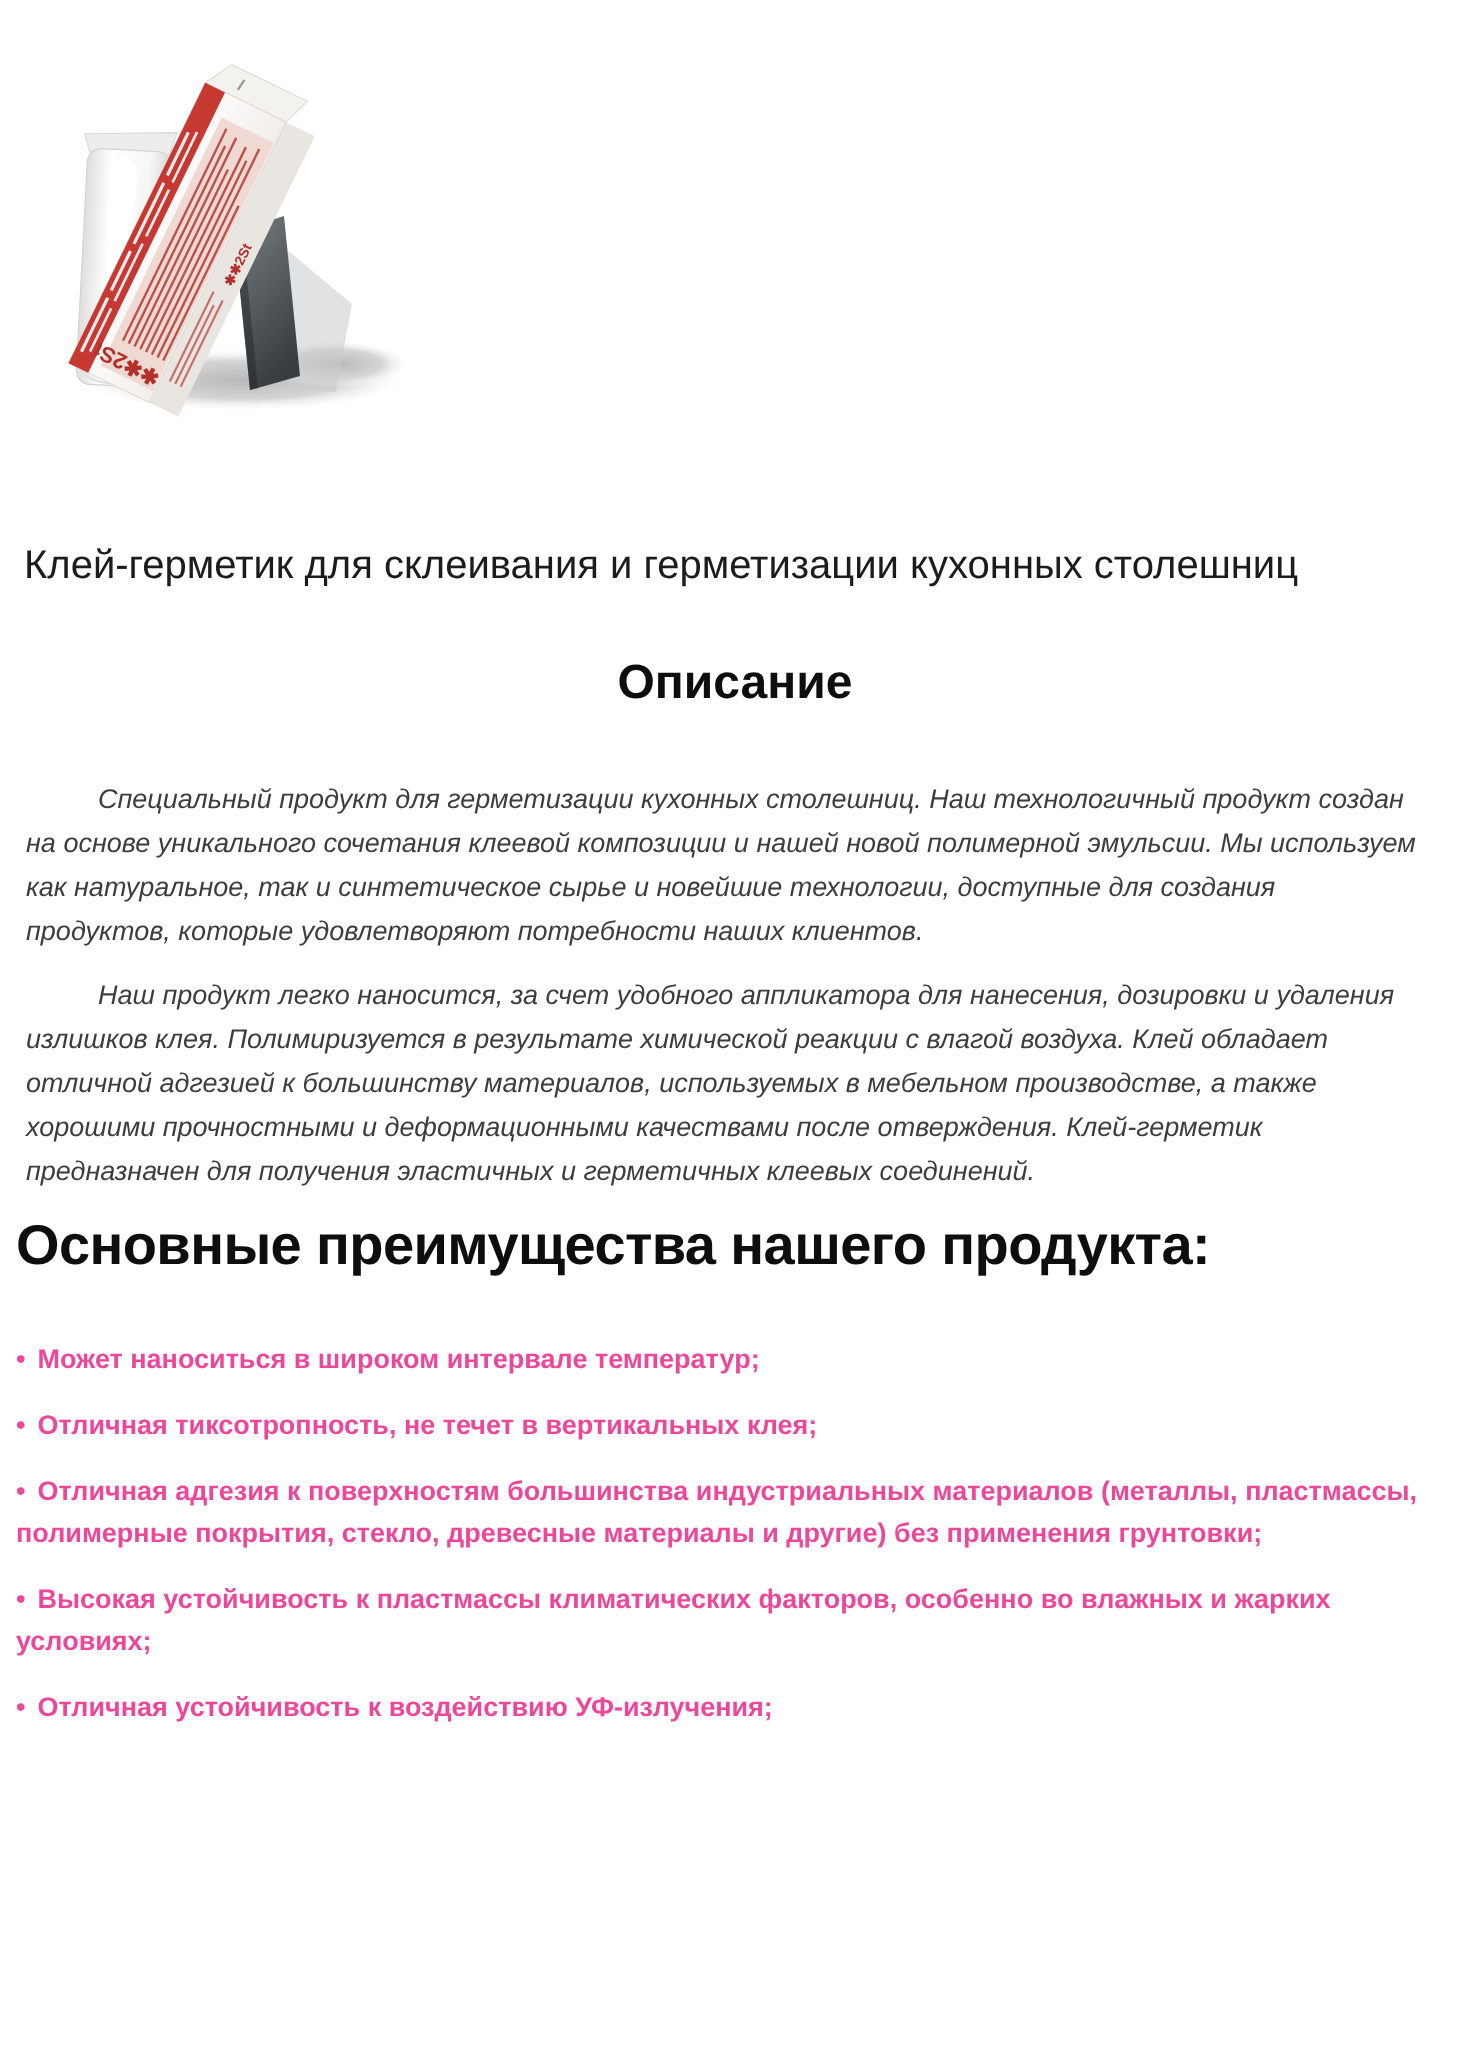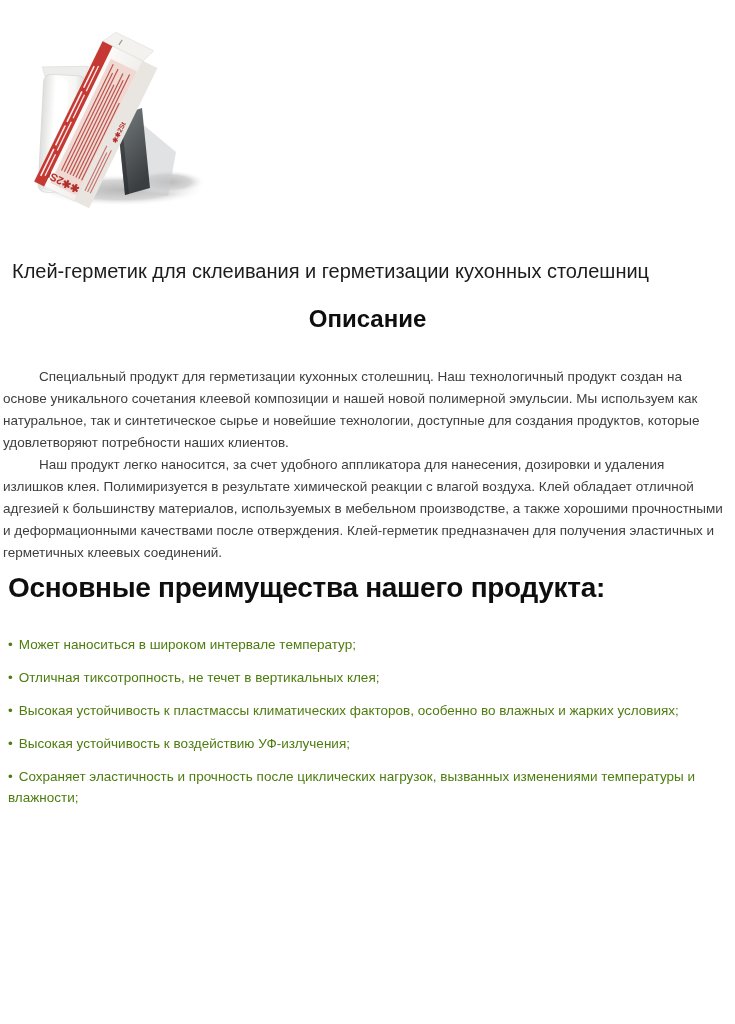--- a/index.html
+++ b/index.html
@@ -13,57 +13,58 @@
     overflow:hidden;
     box-sizing:border-box;
     padding-top:24px;
   }
   .figure {
     margin-left:18px;
     width:190px; height:190px;
     display:block;
   }
   .title {
-    margin:44px 12px 0 12px;
+    margin:56px 12px 0 12px;
     font-size:20px;
     font-weight:400;
     color:#1c1c1c;
     line-height:26px;
   }
   .desc-heading {
-    margin:20px 0 0 0;
+    margin:31px 0 0 0;
     width:100%;
     text-align:center;
     font-size:24px;
     font-weight:700;
     color:#0e0e0e;
     line-height:30px;
   }
   .bodytext {
     margin:32px 12px 0 3px;
     font-size:13.5px;
     line-height:22px;
     color:#3d3d3d;
   }
-  .bodytext p { margin:0; text-indent:36px; }
+  .bodytext p { margin:10px; text-indent:36px;font-style:italic; }
   .adv-heading {
     margin:8px 0 2px 8px;
     font-size:28px;
     font-weight:700;
     color:#0e0e0e;
     letter-spacing:-0.3px;
     line-height:32px;
   }
   .bullets {
     margin:30px 10px 0 8px;
     padding:0;
     list-style:none;
     font-size:13.5px;
     line-height:21px;
-    color:#4d7c0f;
+    color:#ec4899;
+    font-weight:bold;
   }
   .bullets li { margin:0 0 12px 0; }
   .bullets .dot { margin-right:6px; }
 </style>
 </head>
 <body>
 
 <div class="page">
 
   <svg class="figure" viewBox="0 0 190 190" aria-hidden="true">
@@ -156,18 +157,18 @@
   <div class="bodytext">
     <p>Специальный продукт для герметизации кухонных столешниц. Наш технологичный продукт создан на основе уникального сочетания клеевой композиции и нашей новой полимерной эмульсии. Мы используем как натуральное, так и синтетическое сырье и новейшие технологии, доступные для создания продуктов, которые удовлетворяют потребности наших клиентов.</p>
     <p>Наш продукт легко наносится, за счет удобного аппликатора для нанесения, дозировки и удаления излишков клея. Полимиризуется в результате химической реакции с влагой воздуха. Клей обладает отличной адгезией к большинству материалов, используемых в мебельном производстве, а также хорошими прочностными и деформационными качествами после отверждения. Клей-герметик предназначен для получения эластичных и герметичных клеевых соединений.</p>
   </div>
 
   <h2 class="adv-heading">Основные преимущества нашего продукта:</h2>
 
   <ul class="bullets">
     <li><span class="dot">•</span><span>Может наноситься в широком интервале температур;</span></li>
     <li><span class="dot">•</span><span>Отличная тиксотропность, не течет в вертикальных клея;</span></li>
+    <li><span class="dot">•</span><span>Отличная адгезия к поверхностям большинства индустриальных материалов (металлы, пластмассы, полимерные покрытия, стекло, древесные материалы и другие) без применения грунтовки;</span></li>
     <li><span class="dot">•</span><span>Высокая устойчивость к пластмассы климатических факторов, особенно во влажных и жарких условиях;</span></li>
-    <li><span class="dot">•</span><span>Высокая устойчивость к воздействию УФ-излучения;</span></li>
-    <li><span class="dot">•</span><span>Сохраняет эластичность и прочность после циклических нагрузок, вызванных изменениями температуры и влажности;</span></li>
+    <li><span class="dot">•</span><span>Отличная устойчивость к воздействию УФ-излучения;</span></li>
   </ul>
 
 </div>
 
 </body></html>

